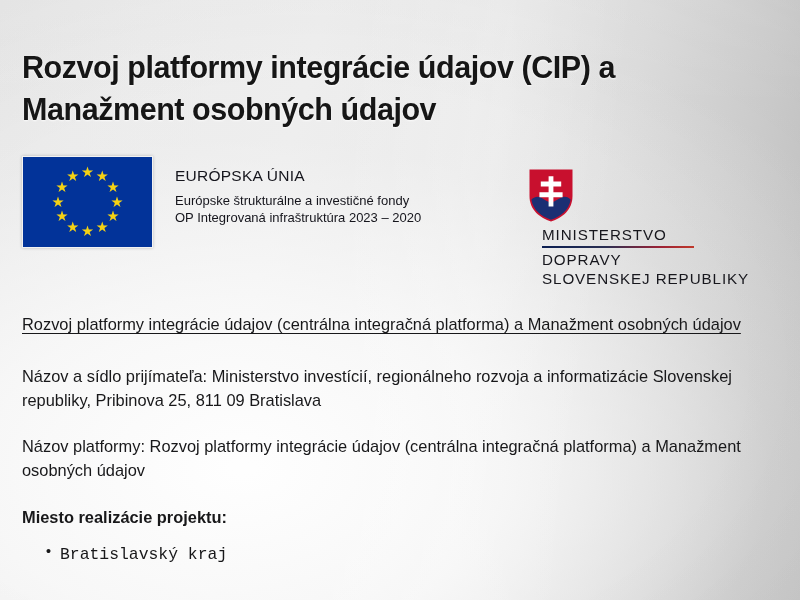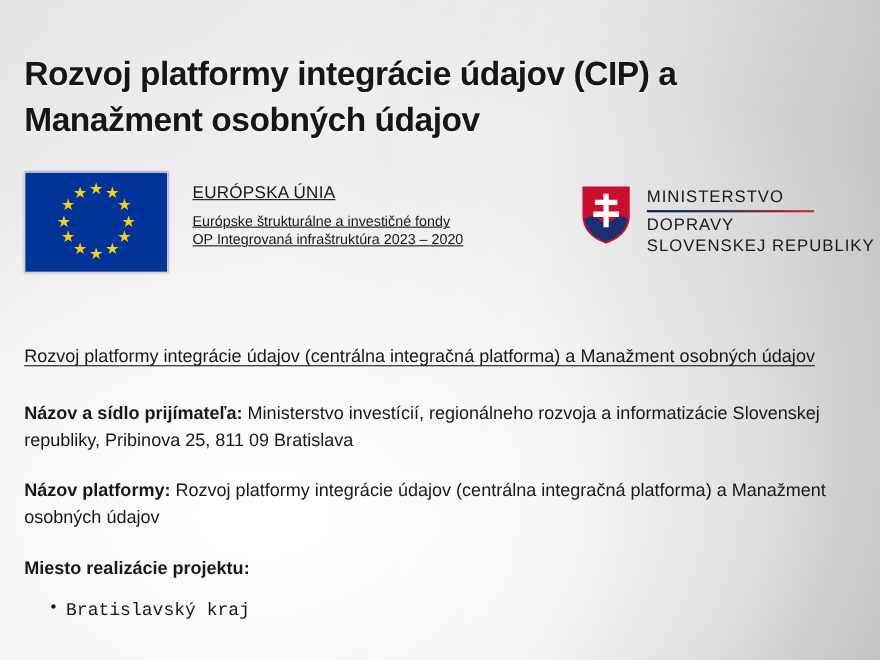--- a/index.html
+++ b/index.html
@@ -126,21 +126,20 @@
     color: #f5d214;
     font-size: 14.5px;
     line-height: 13px;
     text-align: center;
   }
 
   .eu-text {
     margin-left: 22px;
     padding-top: 9px;
     color: #15151c;
-    text-decoration: underline;
   }
 
   .eu-title {
     font-size: 15.5px;
     letter-spacing: 0.25px;
     line-height: 1.45;
     margin-bottom: 6px;
     white-space: nowrap;
   }
 
@@ -150,20 +149,21 @@
     white-space: nowrap;
   }
 
   
   .mdv-logo {
     position: absolute;
     left: 528px;
     top: 16px;
     display: flex;
     align-items: flex-start;
+    flex-direction: column;
   }
 
   .sk-shield {
     position: relative;
     width: 46px;
     height: 55px;
     flex: none;
   }
 
   .mdv-text {
@@ -211,21 +211,21 @@
 
   .para-underlined {
     text-align: justify;
     text-decoration: underline;
     text-underline-offset: 2.5px;
     text-decoration-thickness: 1.2px;
     margin-bottom: 28px;
   }
 
   .para-label {
-    font-weight: bold;
+    font-weight: normal;
   }
 
   .para-named {
     margin-bottom: 22px;
   }
 
   .section-head {
     font-weight: bold;
     margin-bottom: 14px;
   }

